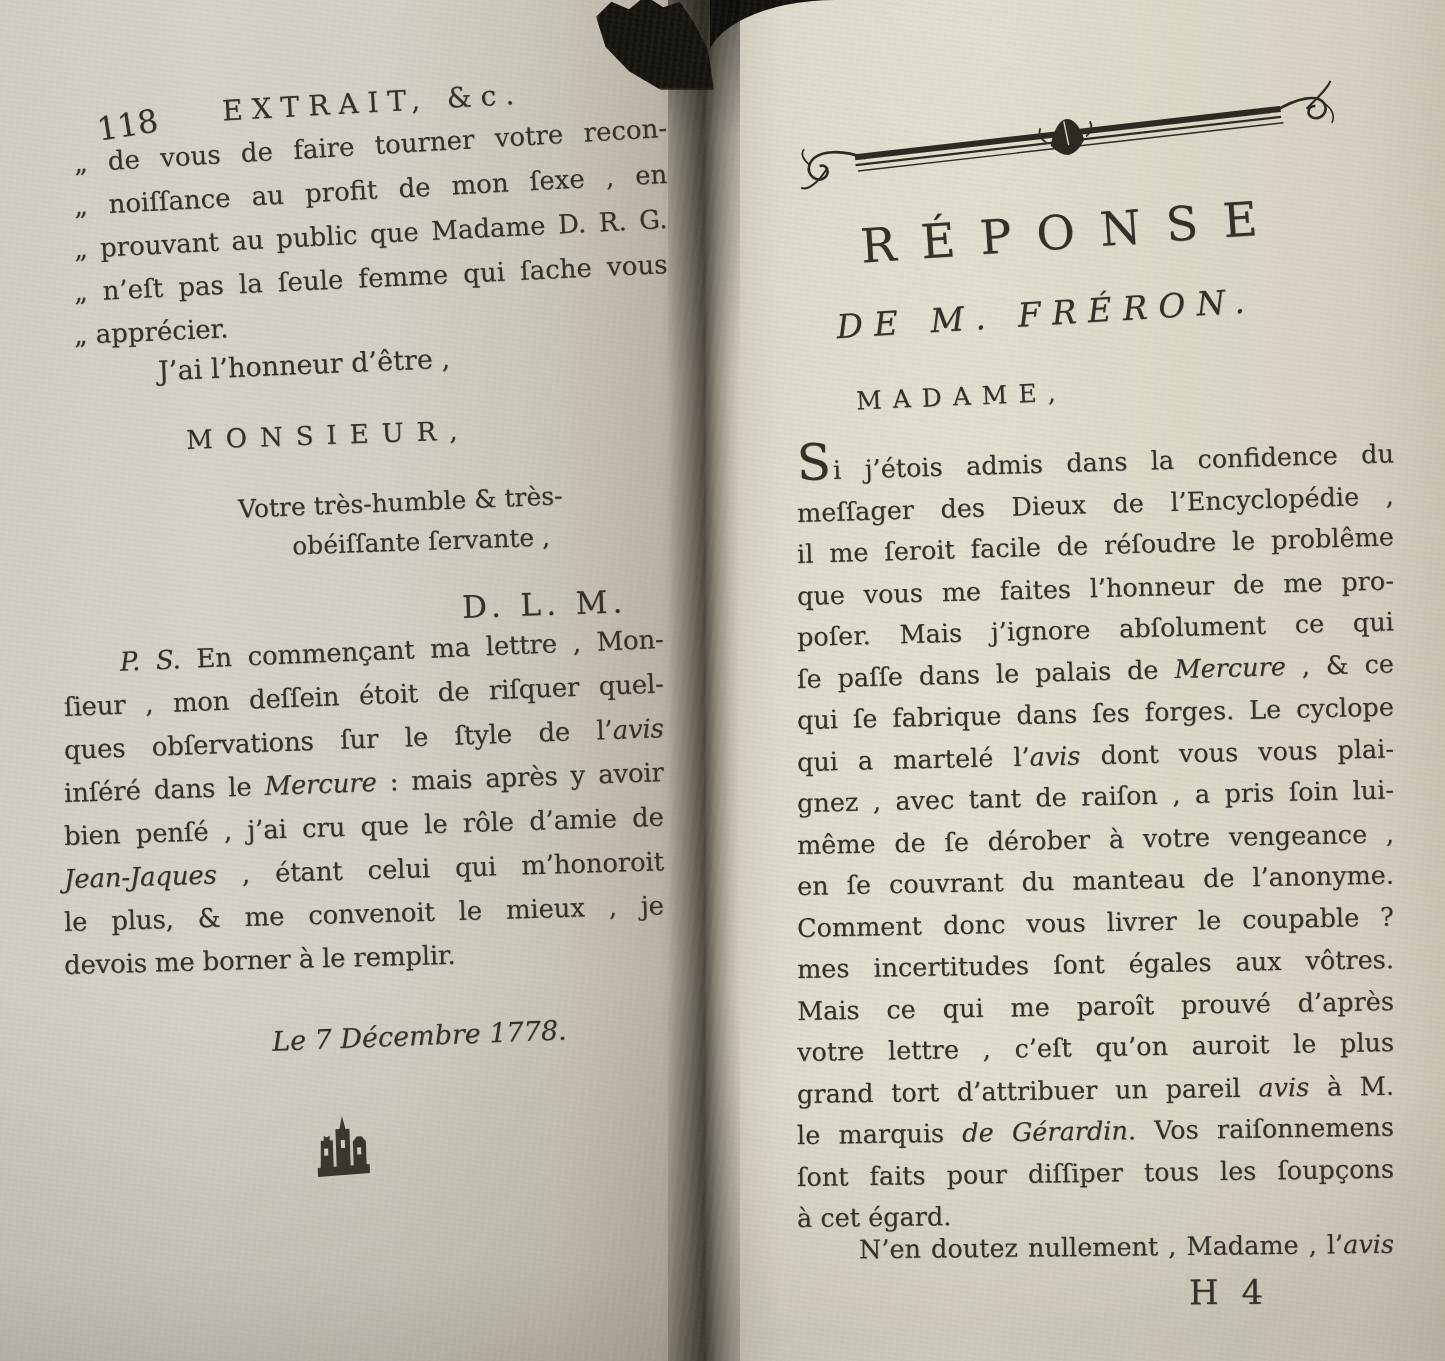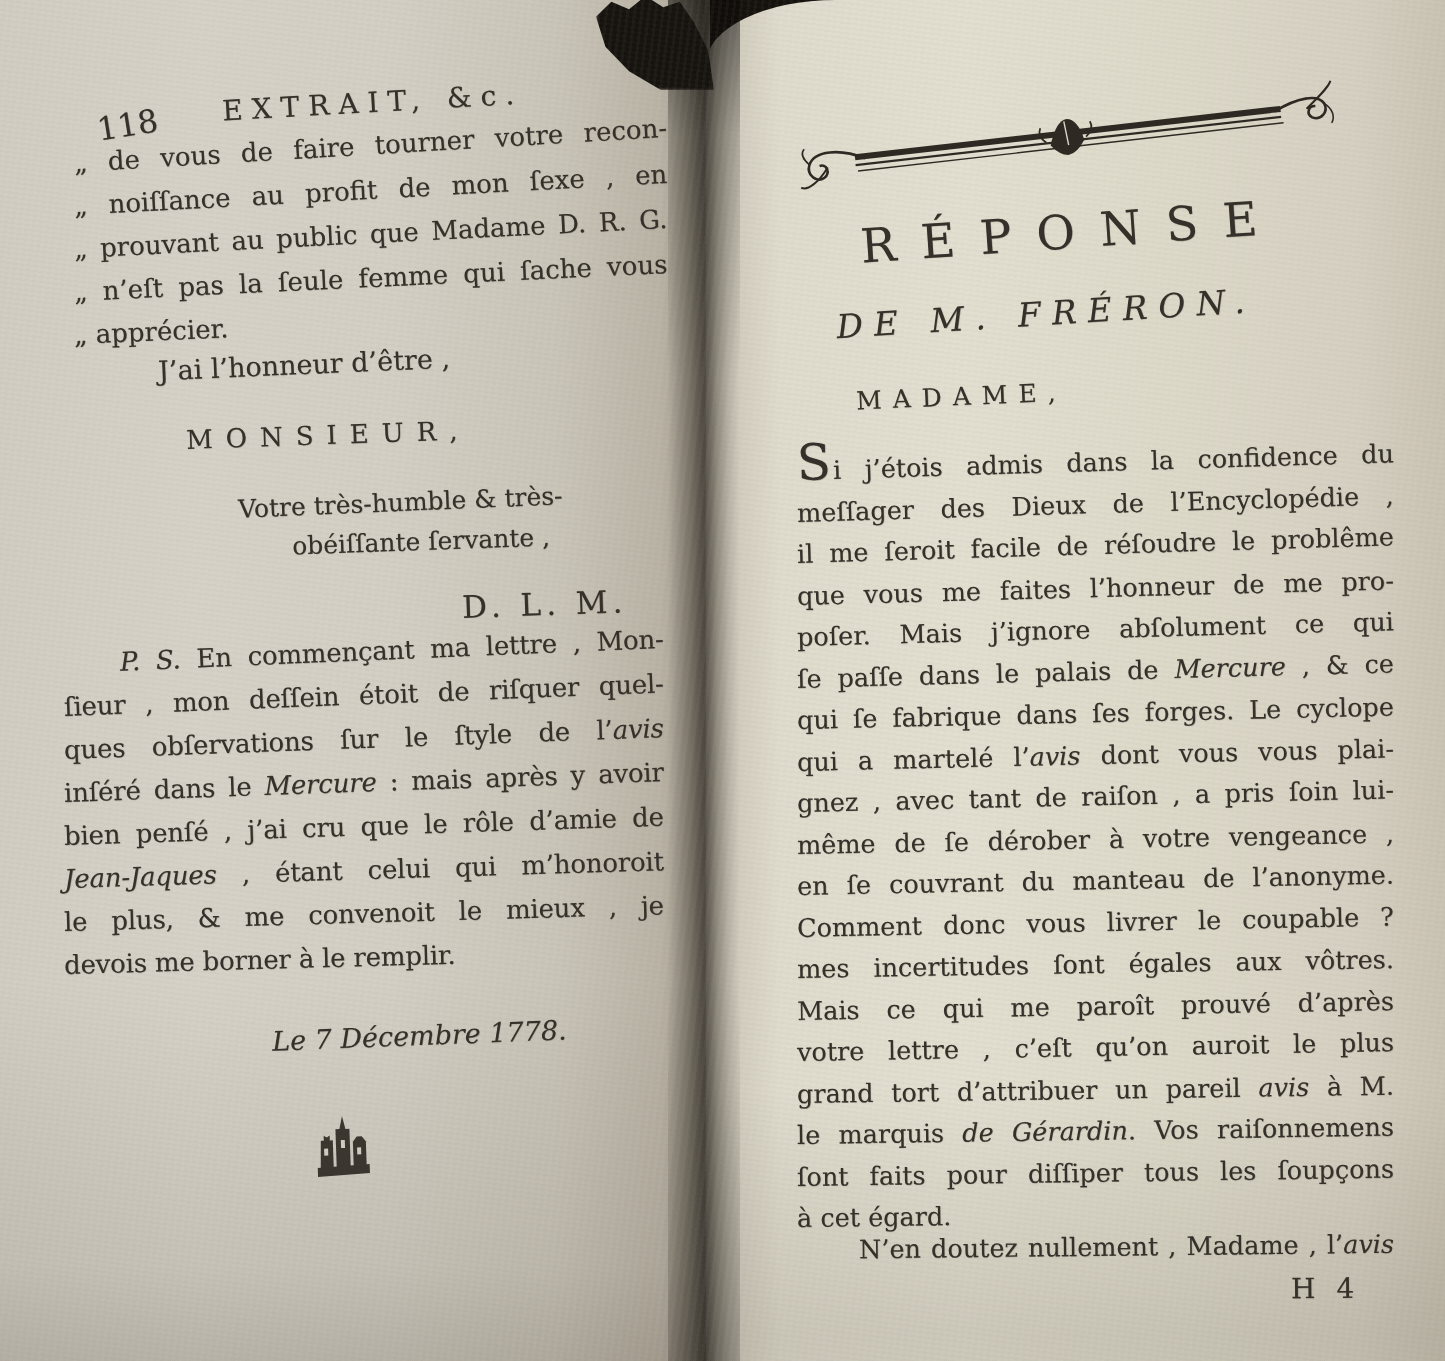--- a/index.html
+++ b/index.html
@@ -69,21 +69,21 @@
   .rp-body .line:nth-child(-n+3){transform:rotate(-1.7deg);}
   .rp-body .line:nth-child(n+4){transform:rotate(-1.5deg);}
   .rp-body .line:nth-child(n+7){transform:rotate(-1.3deg);}
   .rp-body .line:nth-child(n+10){transform:rotate(-1.1deg);}
   .rp-body .line:nth-child(n+13){transform:rotate(-.95deg);}
   .rp-body .line:nth-child(n+16){transform:rotate(-.8deg);}
   .rp-body .line:nth-child(19){transform:rotate(-.7deg);text-align-last:left;}
   .rp-body .line:nth-child(1)::first-letter{font-size:195%;line-height:.72;letter-spacing:2px;}
   .rp-closing{left:797px;top:1235px;width:597px;font-size:25.5px;text-indent:62px;
     text-align:justify;text-align-last:justify;transform:rotate(-.6deg);transform-origin:0 50%;}
-  .rp-sig{left:1291px;top:1272px;font-size:28px;letter-spacing:6px;transform:rotate(-.5deg);}
+  .rp-sig{left:1189px;top:1272px;font-size:34px;letter-spacing:6px;transform:rotate(-.5deg);}
 </style>
 </head>
 <body>
 
 <div class="photo">
 
   <div class="page-left"></div>
   <div class="page-right"></div>
   <div class="gutter"></div>
   <div class="spine-top"></div>

